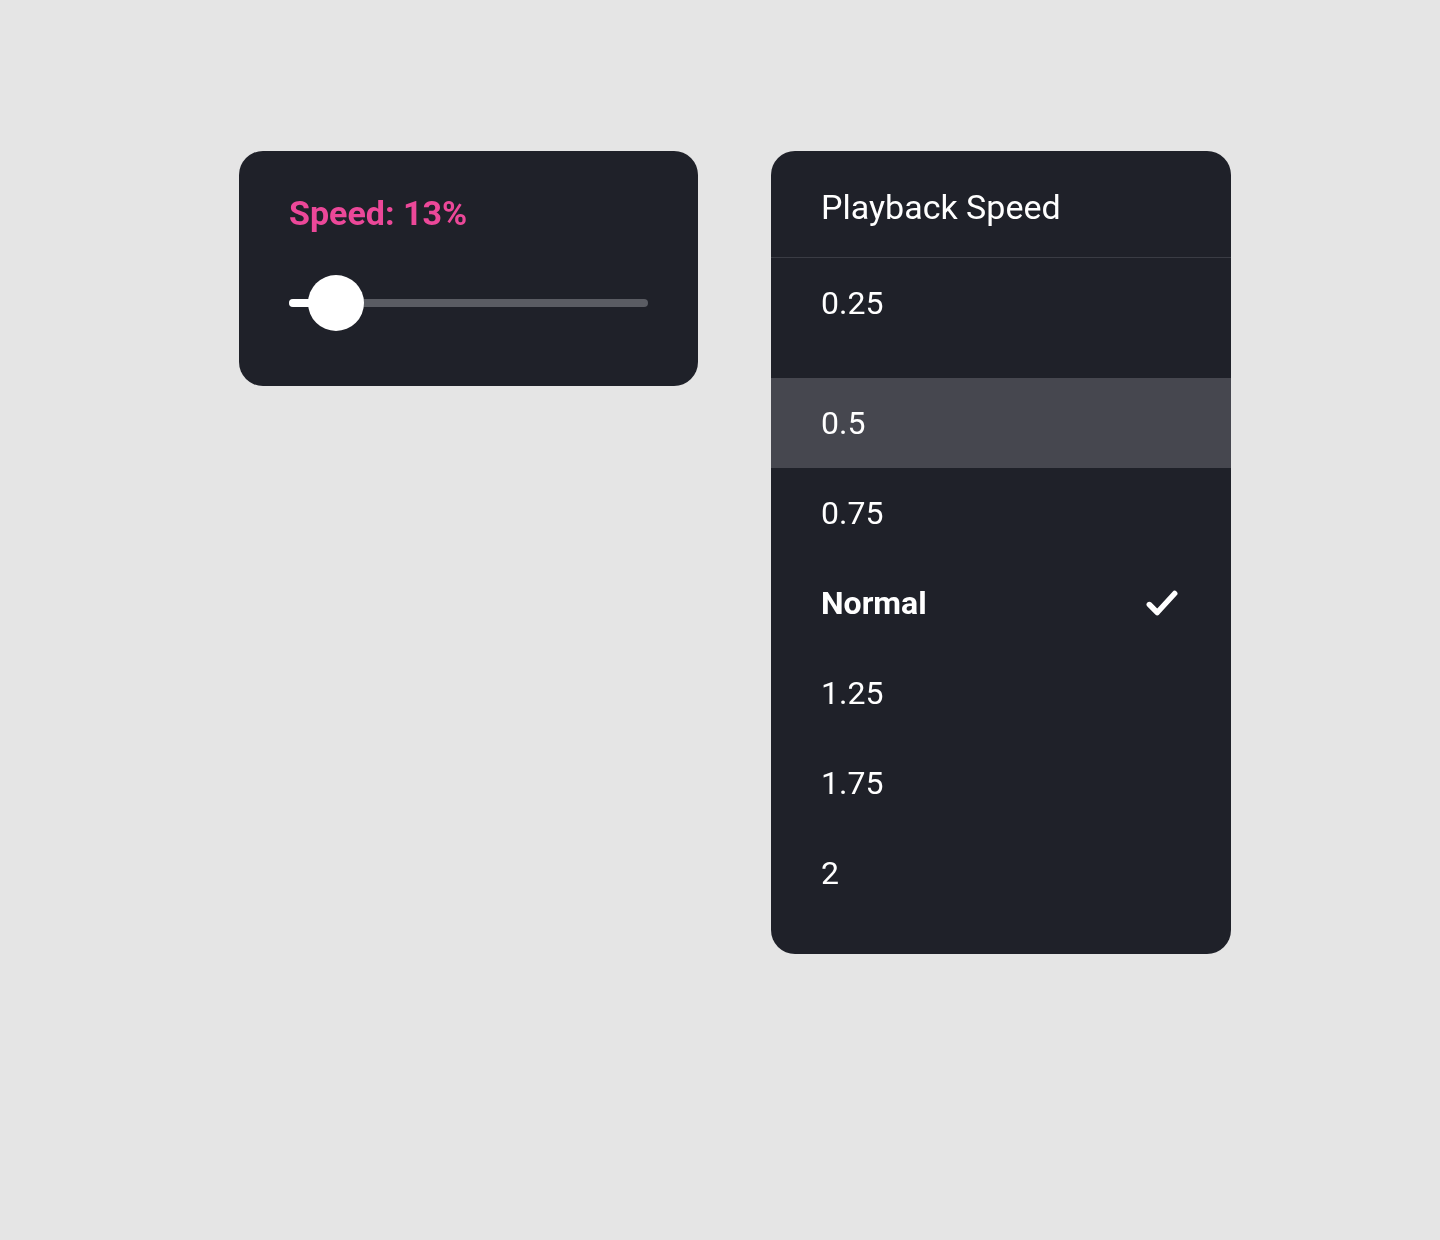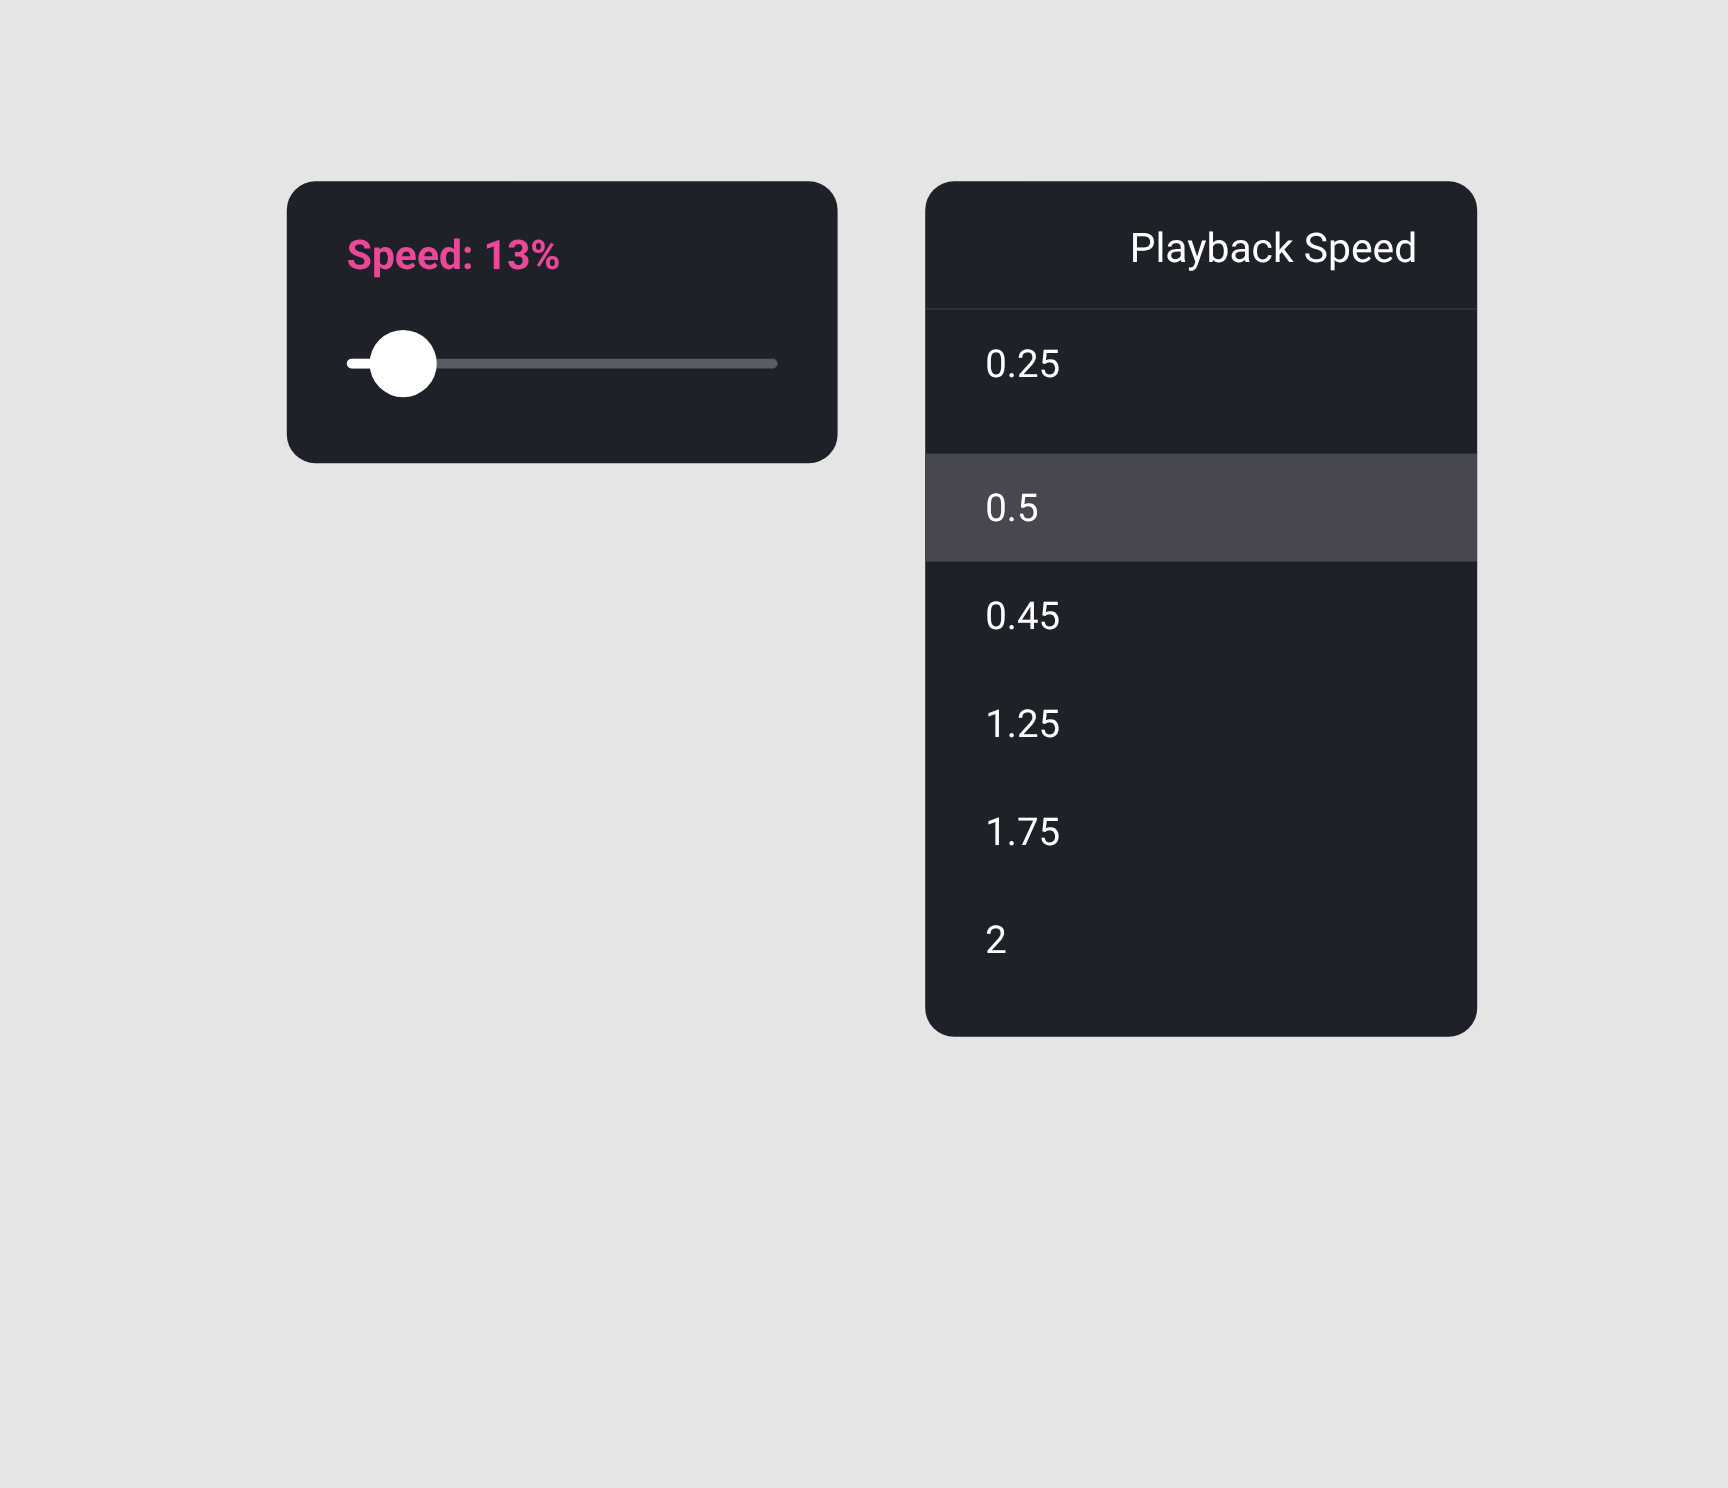--- a/index.html
+++ b/index.html
@@ -61,21 +61,20 @@
       border-radius: 50%;
     }
     .playback-menu {
       position: absolute;
       left: 771px;
       top: 151px;
       width: 460px;
       background: #1f2129;
       border-radius: 24px;
       overflow: hidden;
-      text-align: right;
     }
     .menu-header {
       padding: 36px 50px 30px 50px;
       color: #ffffff;
       font-size: 34px;
       font-weight: 400;
       border-bottom: 1px solid #3a3c44;
     }
     .menu-items {
       padding-bottom: 36px;
@@ -126,21 +125,29 @@
 <div class="playback-menu">
   <div class="menu-header">Playback Speed</div>
   <div class="menu-items">
     <div class="menu-item">
       <span>0.25</span>
     </div>
     <div class="menu-item hovered">
       <span>0.5</span>
     </div>
     <div class="menu-item">
-      <span>0.45</span>
+      <span>0.75</span>
+    </div>
+    <div class="menu-item selected">
+      <span>Normal</span>
+      <span class="check-icon">
+        <svg viewBox="0 0 24 24">
+            <polyline points="4 13 9 18 20 6"></polyline>
+          </svg>
+      </span>
     </div>
     <div class="menu-item">
       <span>1.25</span>
     </div>
     <div class="menu-item">
       <span>1.75</span>
     </div>
     <div class="menu-item">
       <span>2</span>
     </div>

